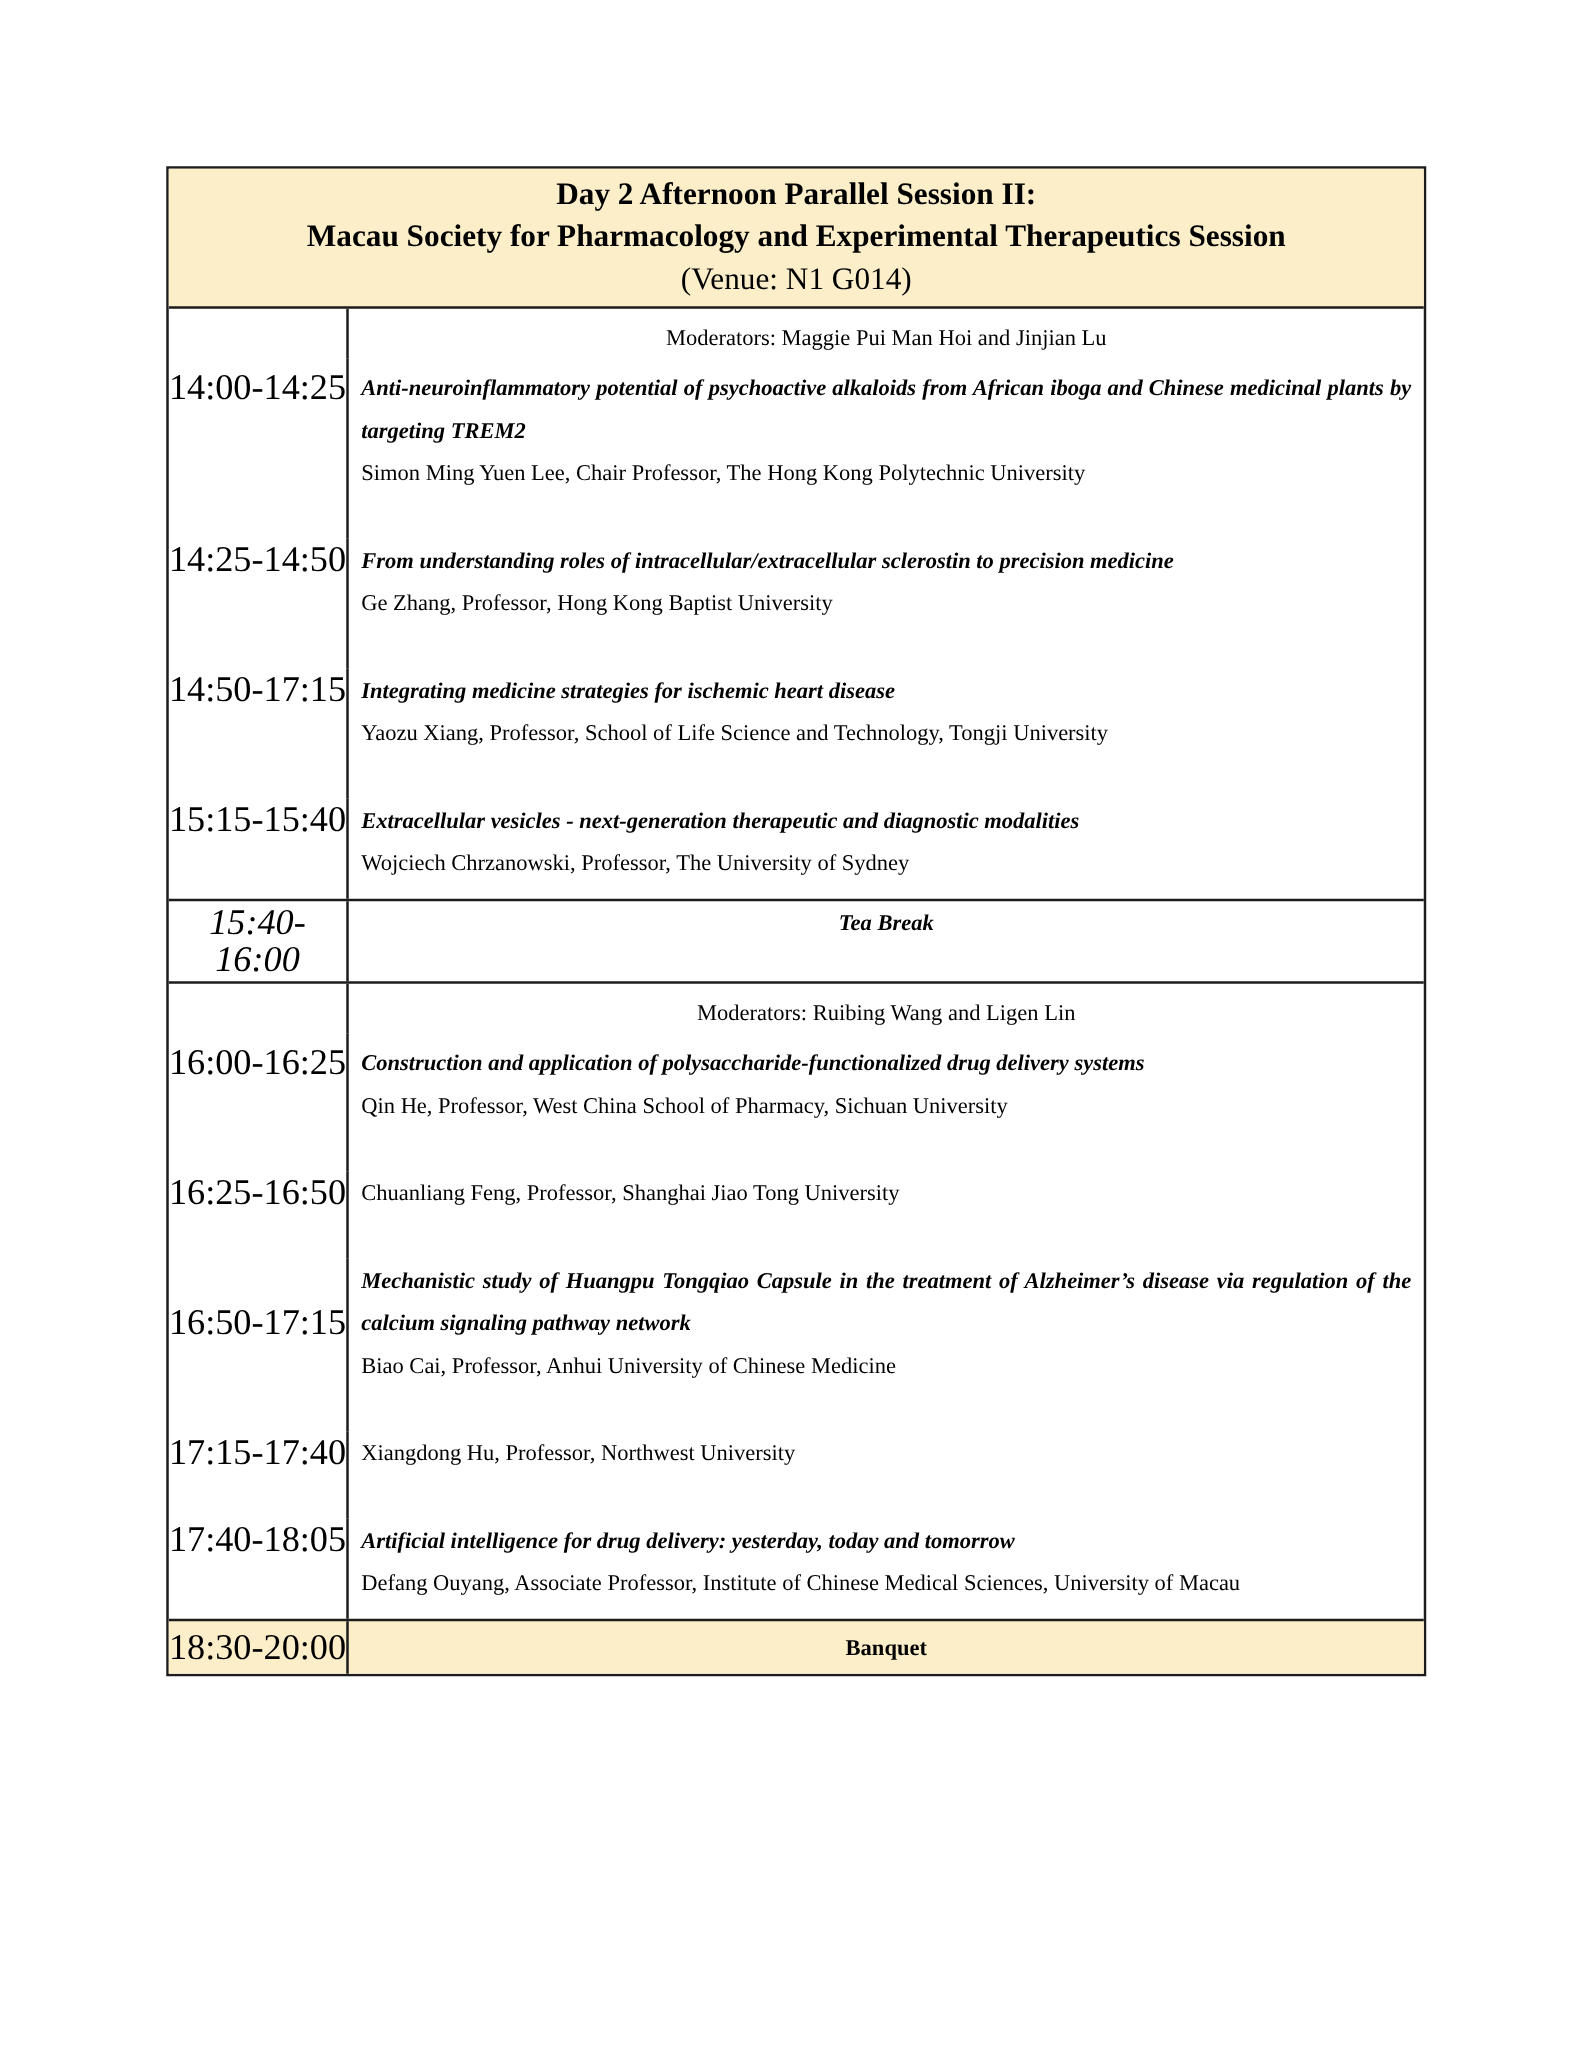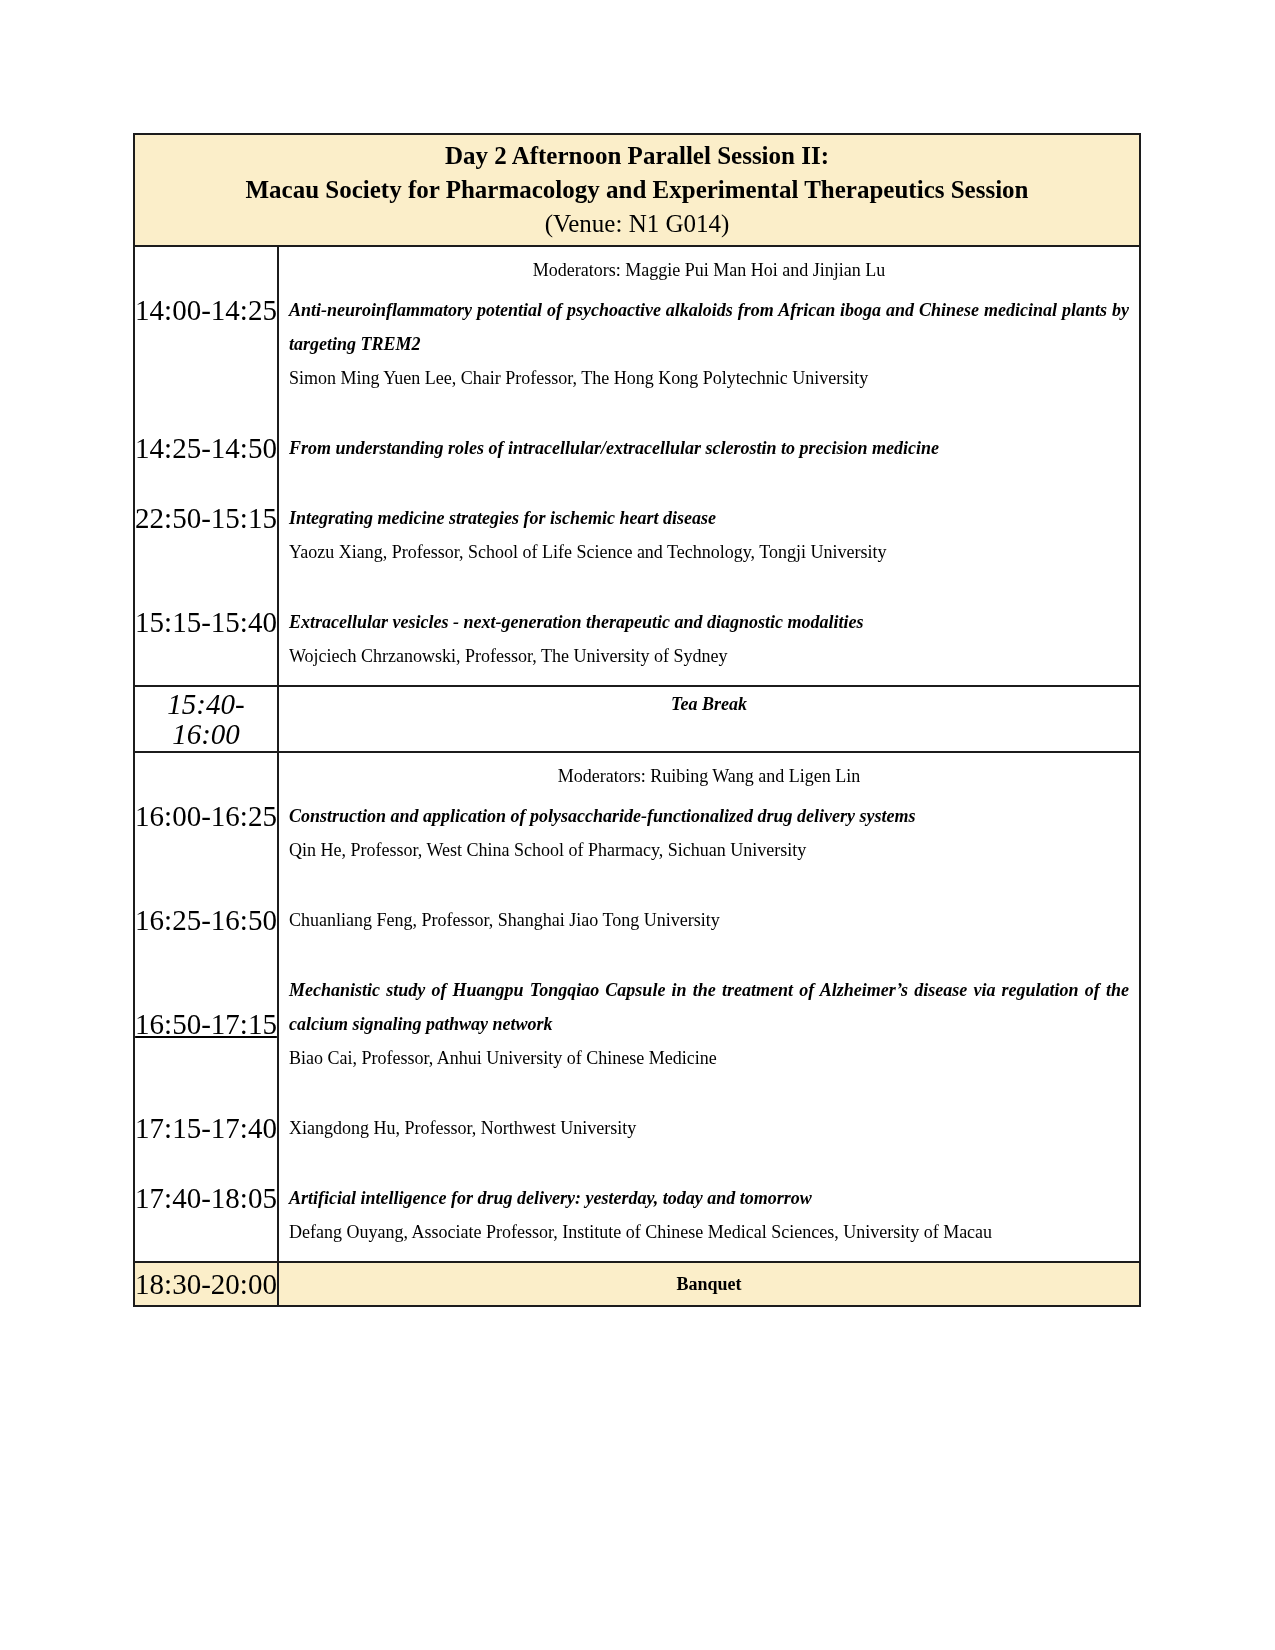--- a/index.html
+++ b/index.html
@@ -37,21 +37,21 @@
   .grid2 {
     display: grid;
     grid-template-columns: 144px 1fr;
   }
   .tcell {
     border-right: 2px solid var(--border);
     text-align: center;
     font-size: 29px;
     line-height: 34px;
   }
-  .tcell.offset { padding-top: 34px; text-decoration: underline; }
+  .tcell.offset { padding-top: 34px; }
   .ccell {
     padding: 0 10px;
     font-size: 18px;
     line-height: 34px;
   }
   .mod-row { padding-top: 6px; text-align: center; }
   .mod-pad { padding-top: 6px; }
   .talk { padding-bottom: 36px; }
   .talk.last { padding-bottom: 12px; }
   .talk-title {
@@ -100,23 +100,24 @@
 
     <div class="tcell mod-pad">14:00-14:25</div>
     <div class="ccell talk mod-pad">
       <div class="talk-title">Anti-neuroinflammatory potential of psychoactive alkaloids from African iboga and Chinese medicinal plants by targeting TREM2</div>
       <div class="talk-speaker">Simon Ming Yuen Lee, Chair Professor, The Hong Kong Polytechnic University</div>
     </div>
 
     <div class="tcell">14:25-14:50</div>
     <div class="ccell talk">
       <div class="talk-title">From understanding roles of intracellular/extracellular sclerostin to precision medicine</div>
+      <div class="talk-speaker">Ge Zhang, Professor, Hong Kong Baptist University</div>
     </div>
 
-    <div class="tcell">22:50-15:15</div>
+    <div class="tcell">14:50-17:15</div>
     <div class="ccell talk">
       <div class="talk-title">Integrating medicine strategies for ischemic heart disease</div>
       <div class="talk-speaker">Yaozu Xiang, Professor, School of Life Science and Technology, Tongji University</div>
     </div>
 
     <div class="tcell">15:15-15:40</div>
     <div class="ccell talk last">
       <div class="talk-title">Extracellular vesicles - next-generation therapeutic and diagnostic modalities</div>
       <div class="talk-speaker">Wojciech Chrzanowski, Professor, The University of Sydney</div>
     </div>

